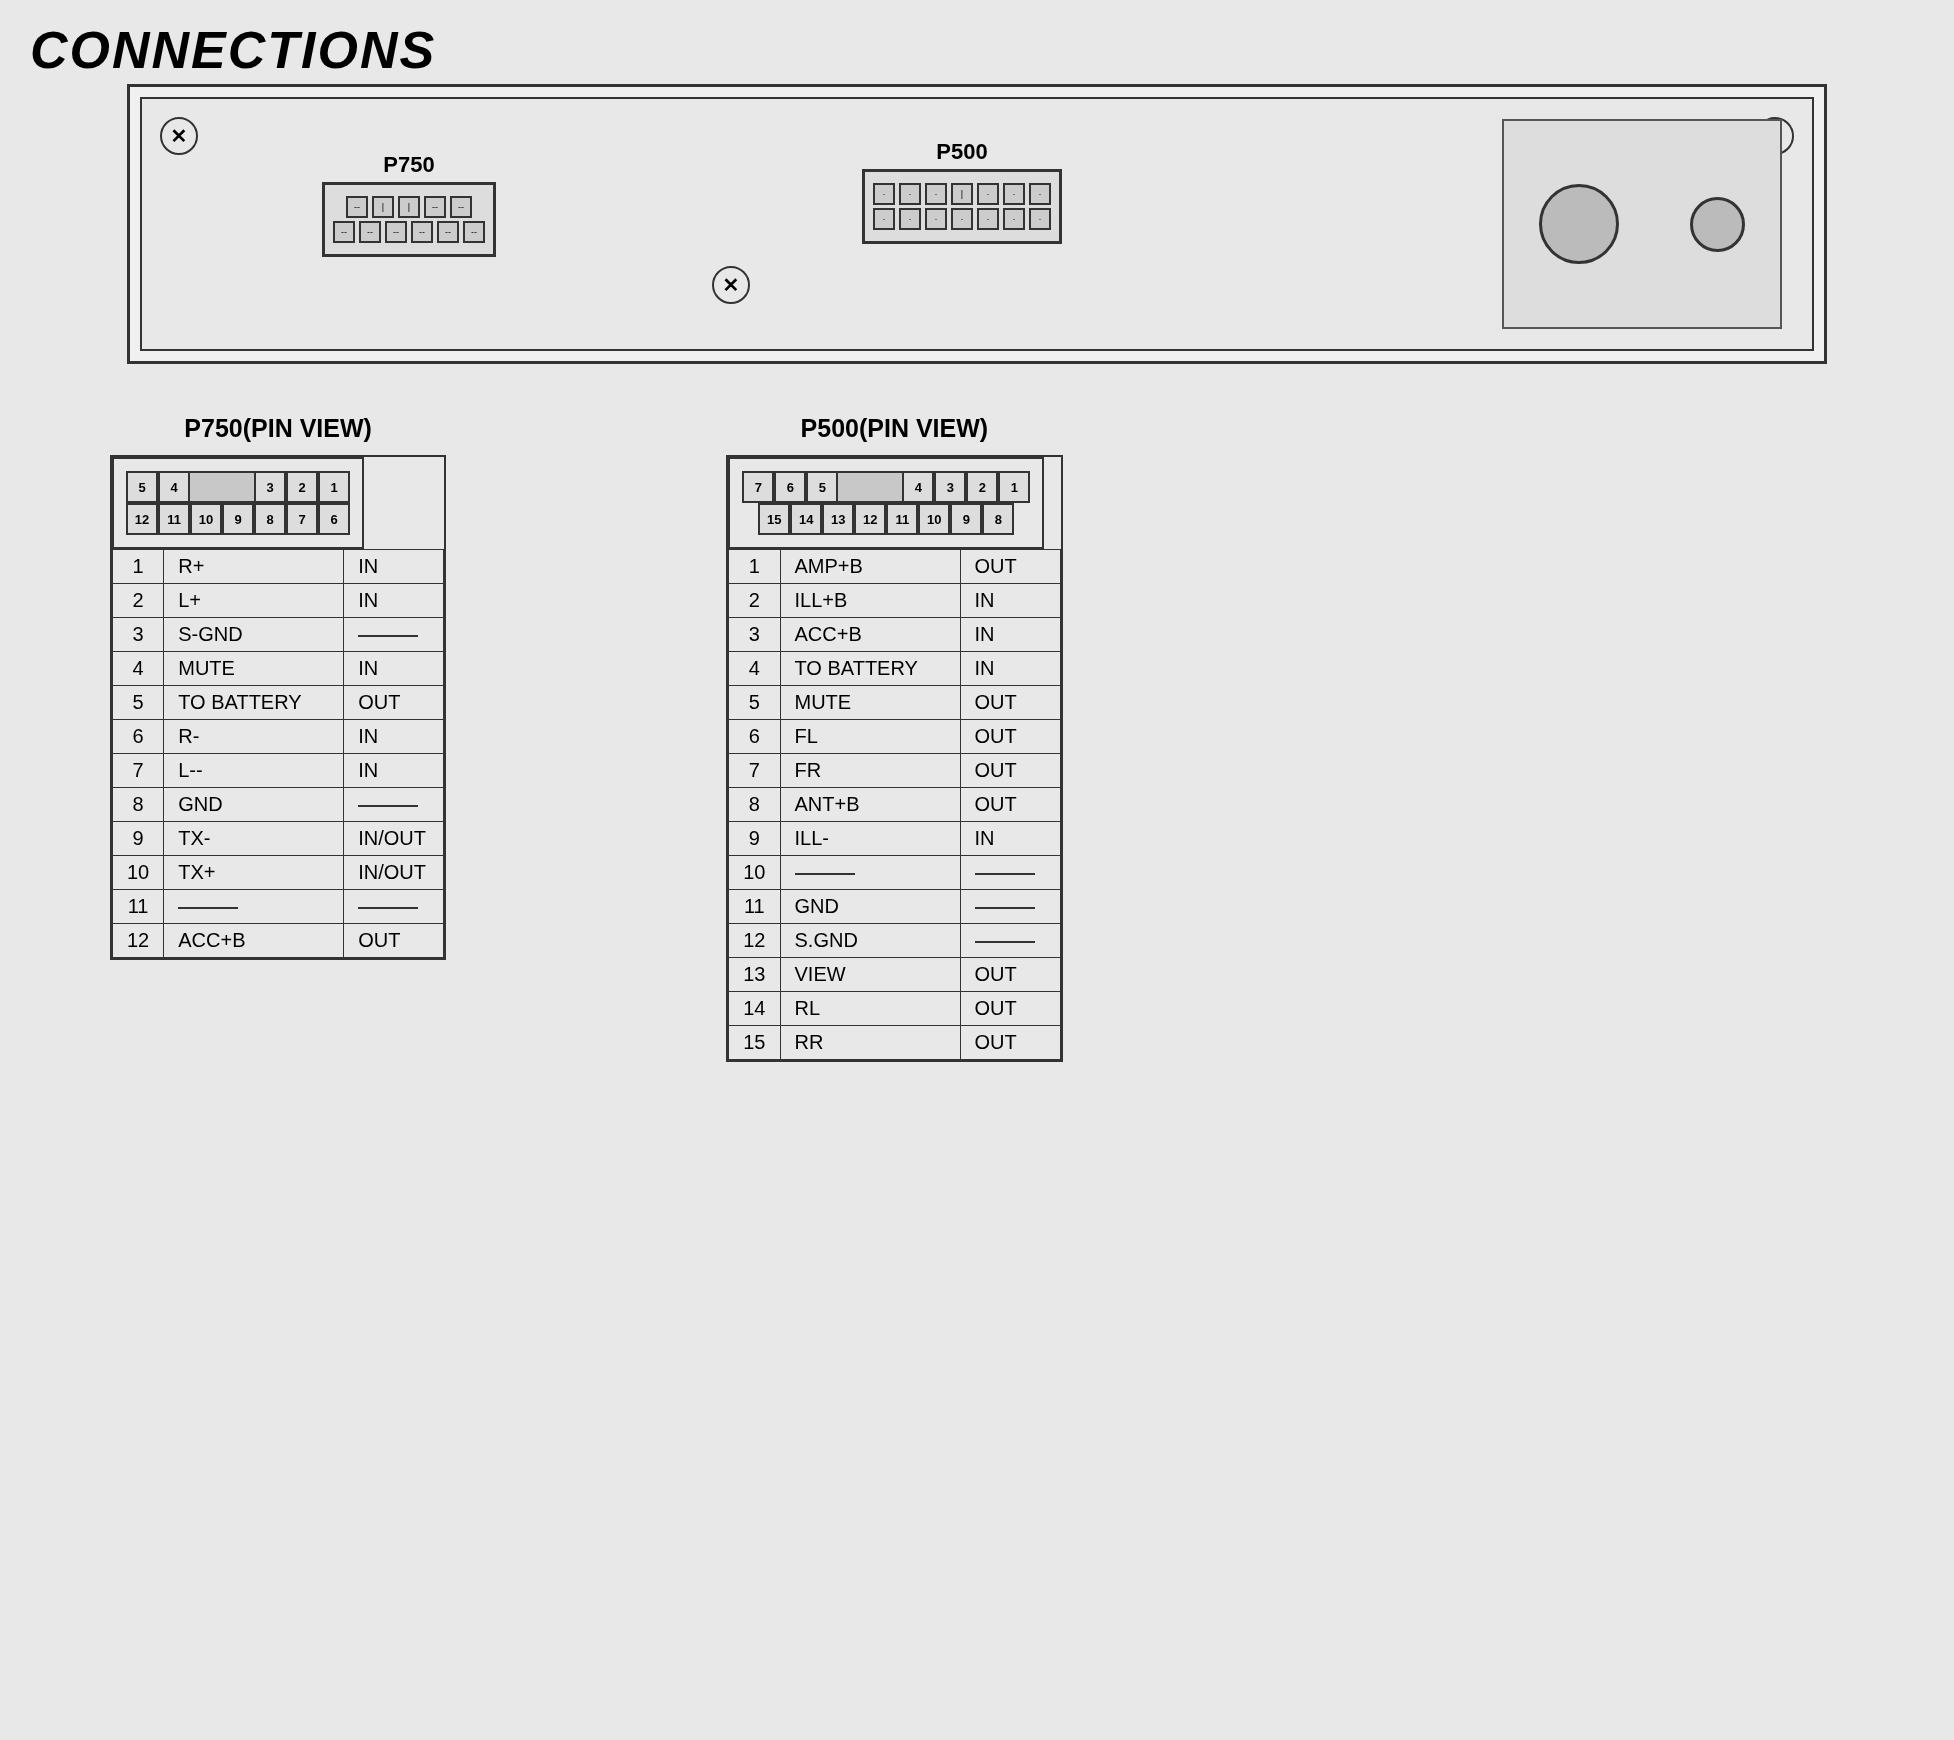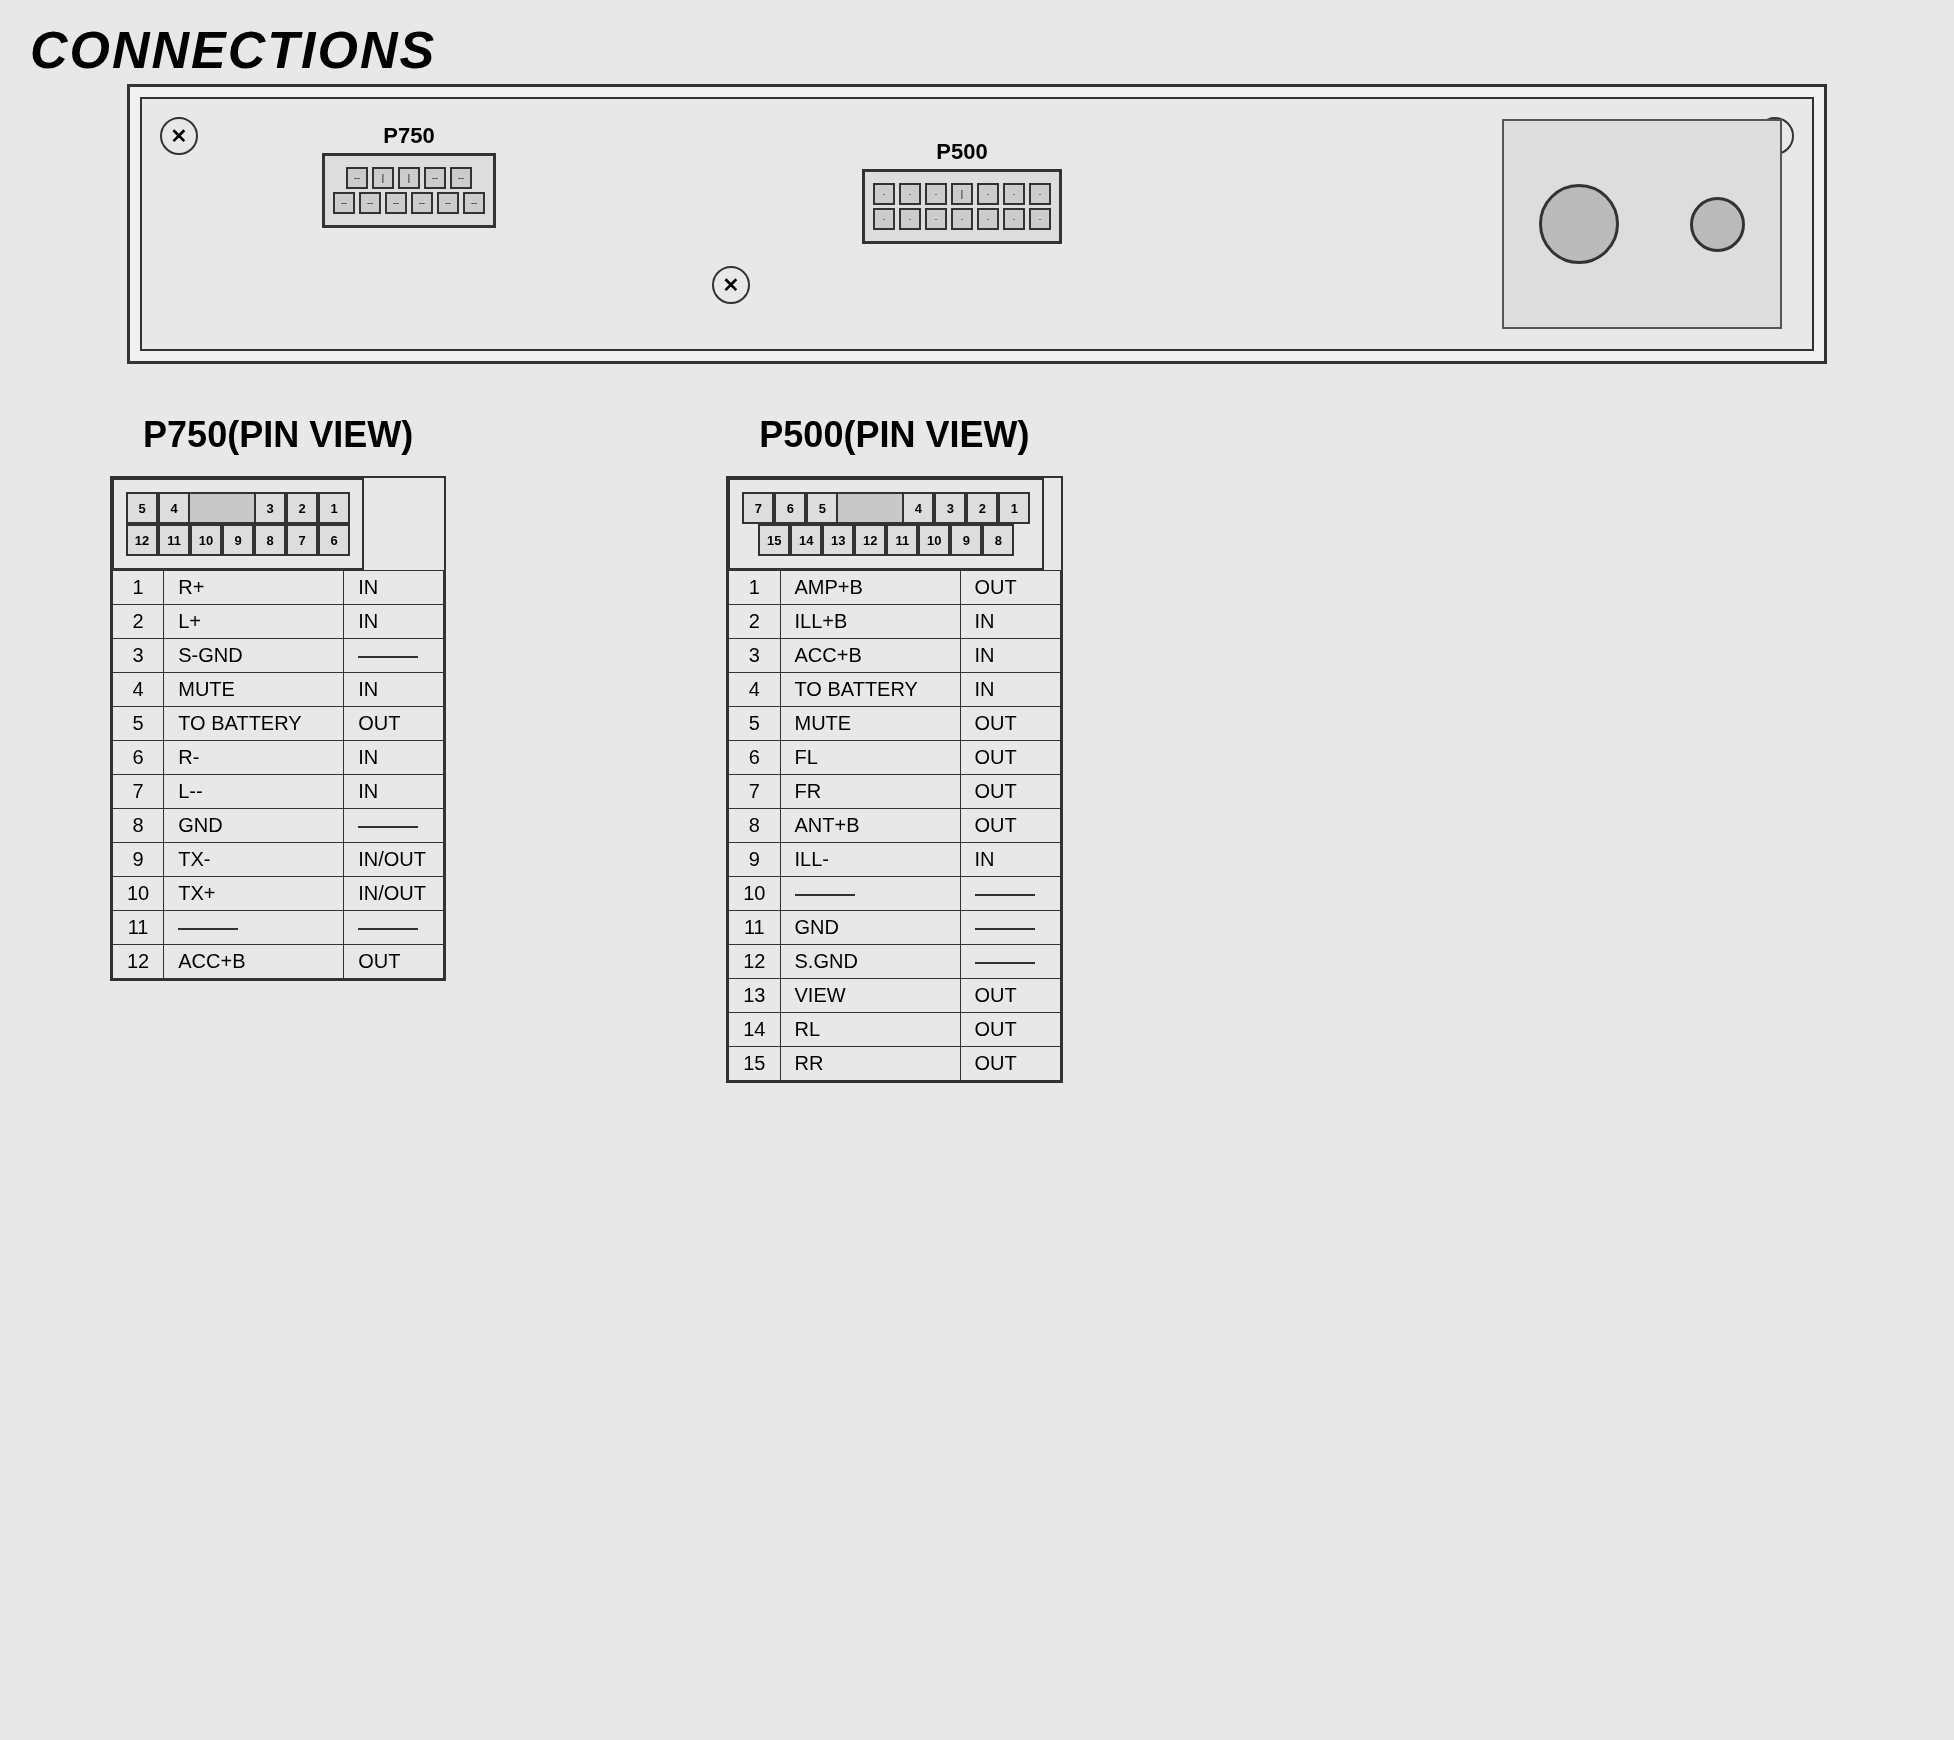--- a/index.html
+++ b/index.html
@@ -51,21 +51,21 @@
     }
     .x-top-left { top: 18px; left: 18px; }
     .x-top-right { top: 18px; right: 18px; }
     .x-mid-center { bottom: 45px; left: 570px; }
     .x-right-inner { top: 65px; right: 150px; }
 
     
     .connector-p750 {
       position: absolute;
       left: 180px;
-      top: 24px;
+      top: 53px;
     }
     .connector-label {
       text-align: center;
       font-size: 22px;
       font-weight: bold;
       margin-bottom: 4px;
     }
     .connector-box {
       border: 3px solid #333;
       padding: 8px;
@@ -132,24 +132,24 @@
       padding: 0 80px;
       margin-bottom: 30px;
     }
 
     .pin-section {
       display: flex;
       flex-direction: column;
       align-items: flex-start;
     }
     .pin-section-title {
-      font-size: 36px;
+      font-size: 25px;
       font-weight: bold;
       text-align: center;
-      margin-bottom: 20px;
+      margin-bottom: 12px;
       width: 100%;
     }
 
     
     .pin-diagram-box {
       border: 2px solid #333;
       padding: 12px;
       margin-bottom: 0;
       background: #e8e8e8;
       display: inline-block;

